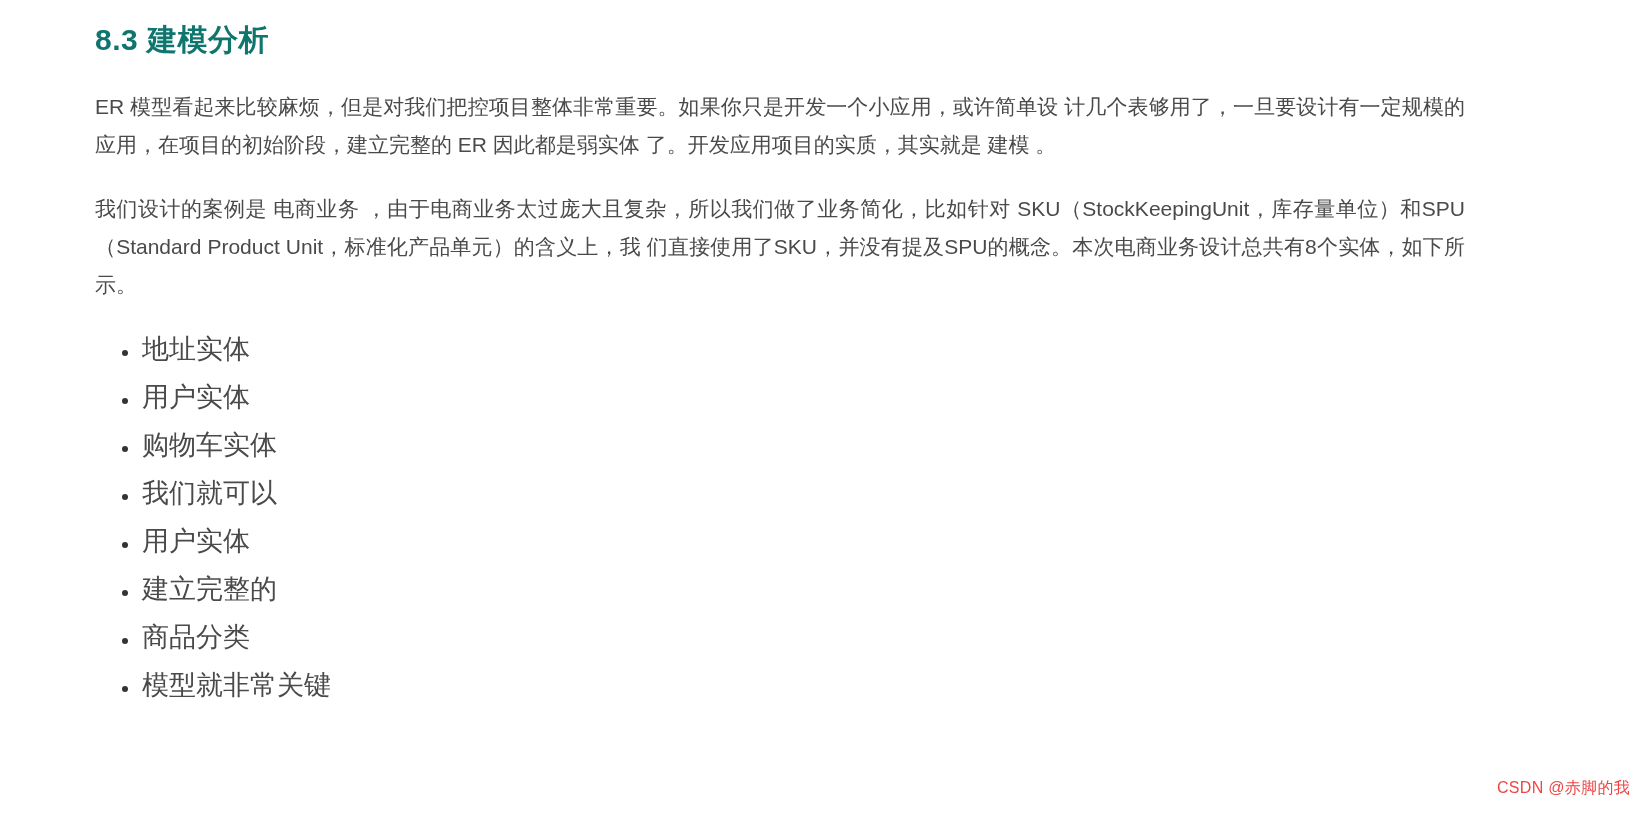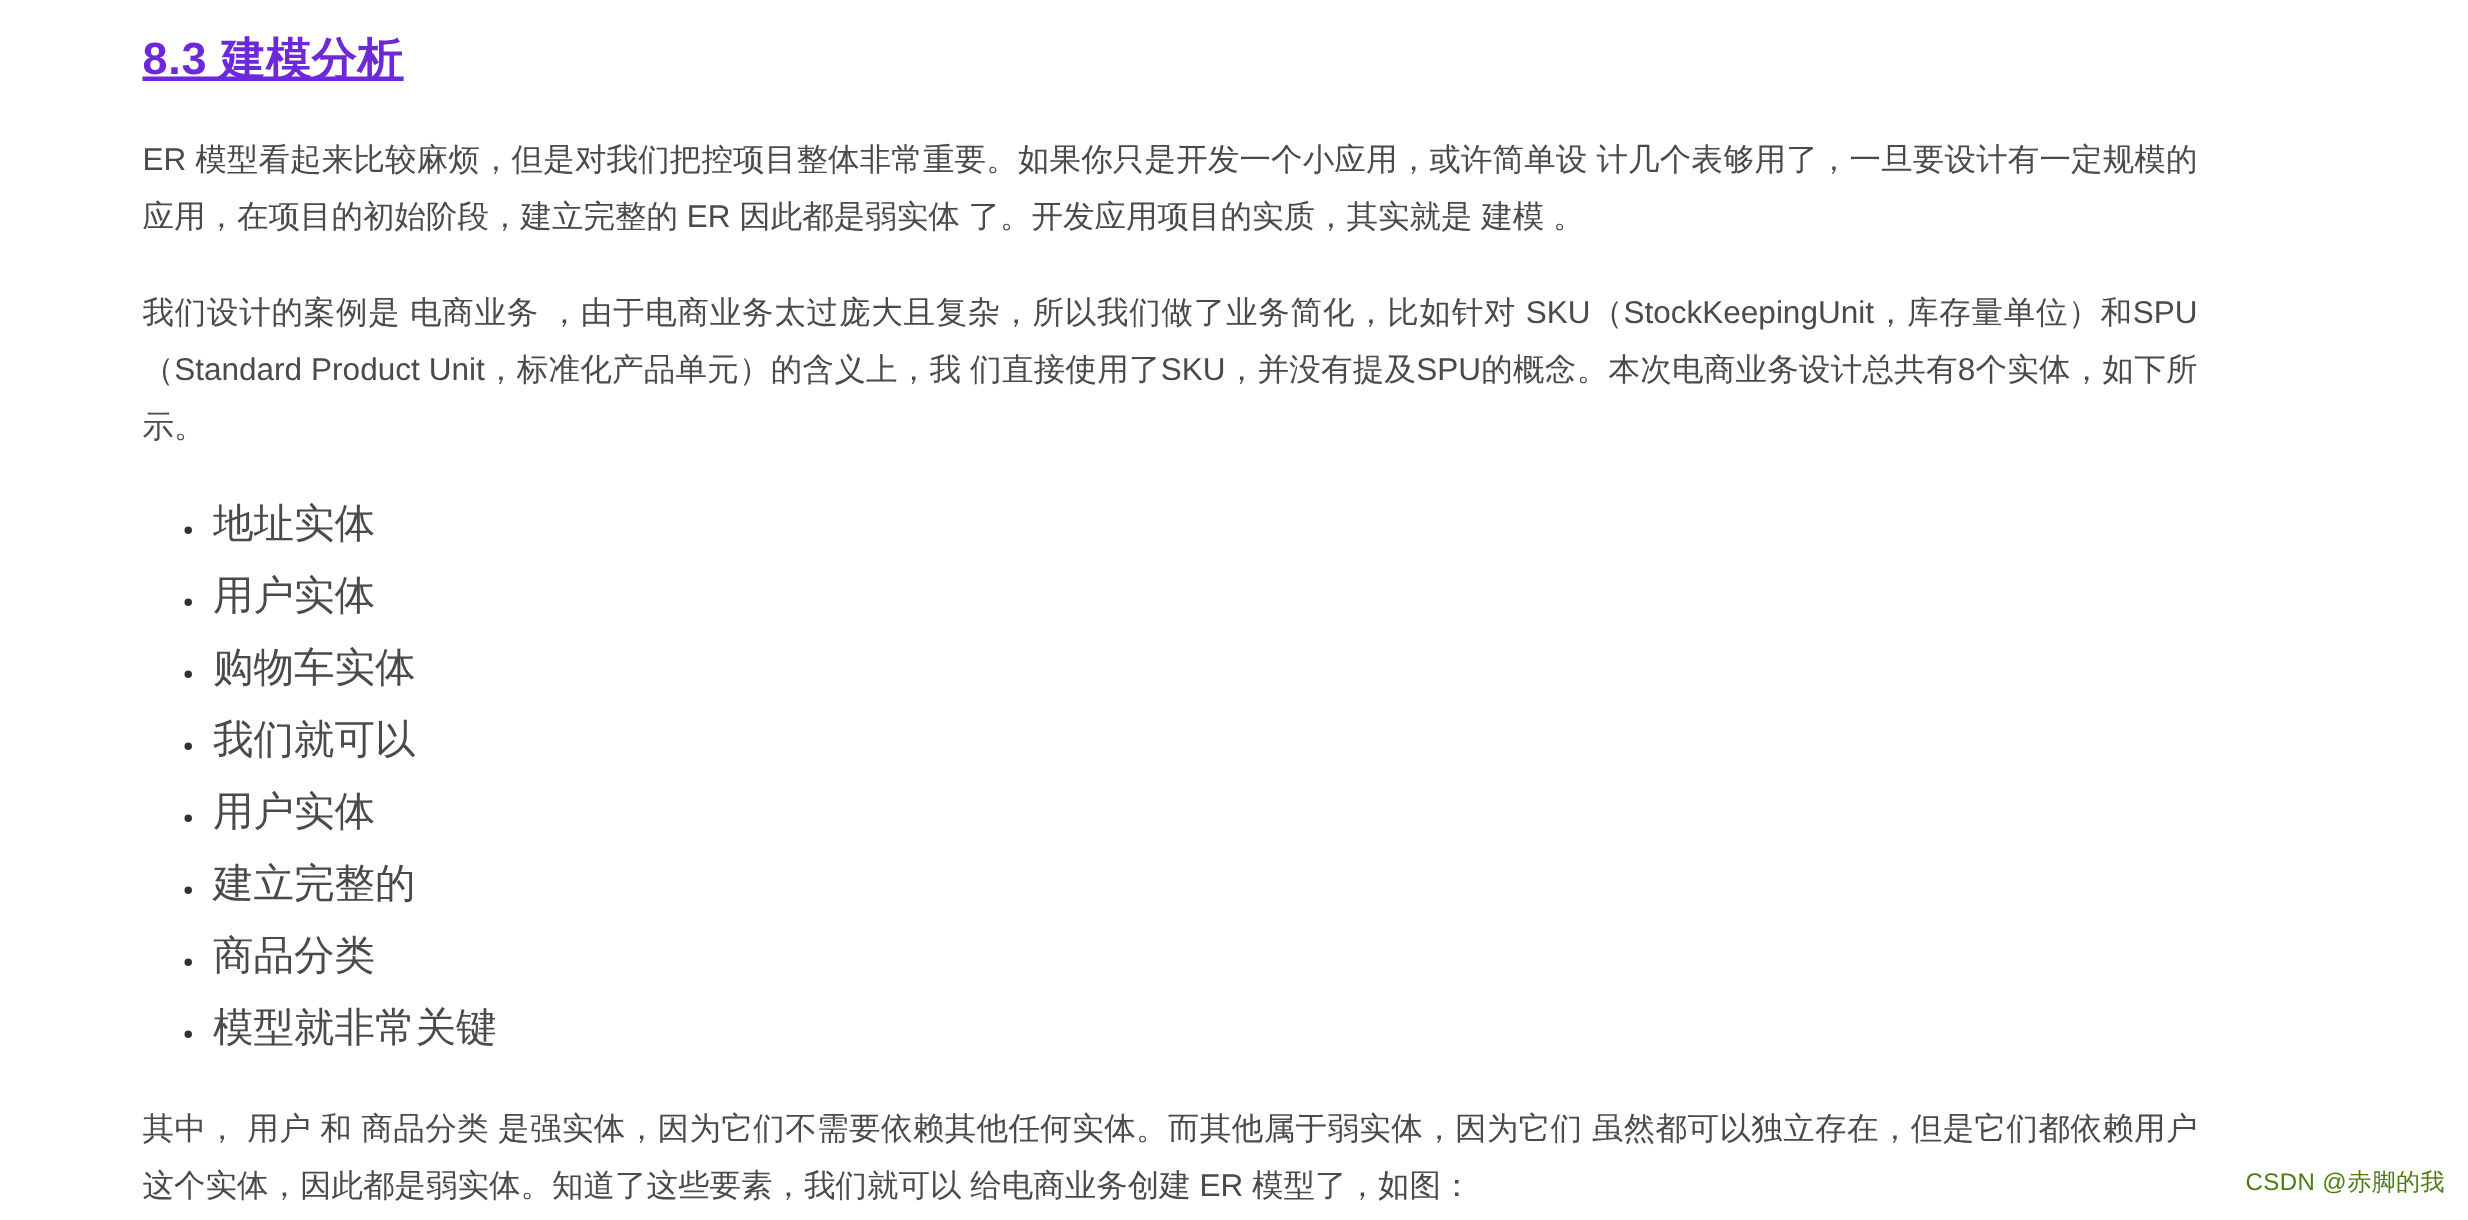--- a/index.html
+++ b/index.html
@@ -18,23 +18,22 @@
   }
   .article {
     padding: 22px 0 0 95px;
     max-width: 1470px;
   }
   .article-title {
     margin: 0 0 30px 0;
     font-size: 30px;
     line-height: 36px;
     font-weight: 700;
-    color: #6d28d9;
+    color: #0f766e;
     letter-spacing: 0.5px;
-    text-decoration: underline;
   }
   .article p {
     margin: 0 0 26px 0;
     max-width: 1370px;
     font-size: 21px;
     line-height: 38px;
     color: #4a4a4a;
     text-align: justify;
     text-justify: inter-ideograph;
   }
@@ -52,21 +51,21 @@
   }
   .entity-list li::marker {
     color: #333333;
     font-size: 19px;
   }
   .watermark {
     position: absolute;
     right: 15px;
     bottom: 14px;
     font-size: 16px;
-    color: #4d7c0f;
+    color: #ef4444;
     letter-spacing: 0.3px;
   }
 </style>
 </head>
 <body>
 
 <div class="page">
   <div class="article">
 
     <h2 class="article-title">8.3 建模分析</h2>
@@ -79,18 +78,17 @@
       <li>地址实体</li>
       <li>用户实体</li>
       <li>购物车实体</li>
       <li>我们就可以</li>
       <li>用户实体</li>
       <li>建立完整的</li>
       <li>商品分类</li>
       <li>模型就非常关键</li>
     </ul>
 
-    <p>其中， 用户 和 商品分类 是强实体，因为它们不需要依赖其他任何实体。而其他属于弱实体，因为它们 虽然都可以独立存在，但是它们都依赖用户这个实体，因此都是弱实体。知道了这些要素，我们就可以 给电商业务创建 ER 模型了，如图：</p>
 
   </div>
 
   <div class="watermark">CSDN @赤脚的我</div>
 </div>
 
 </body></html>

